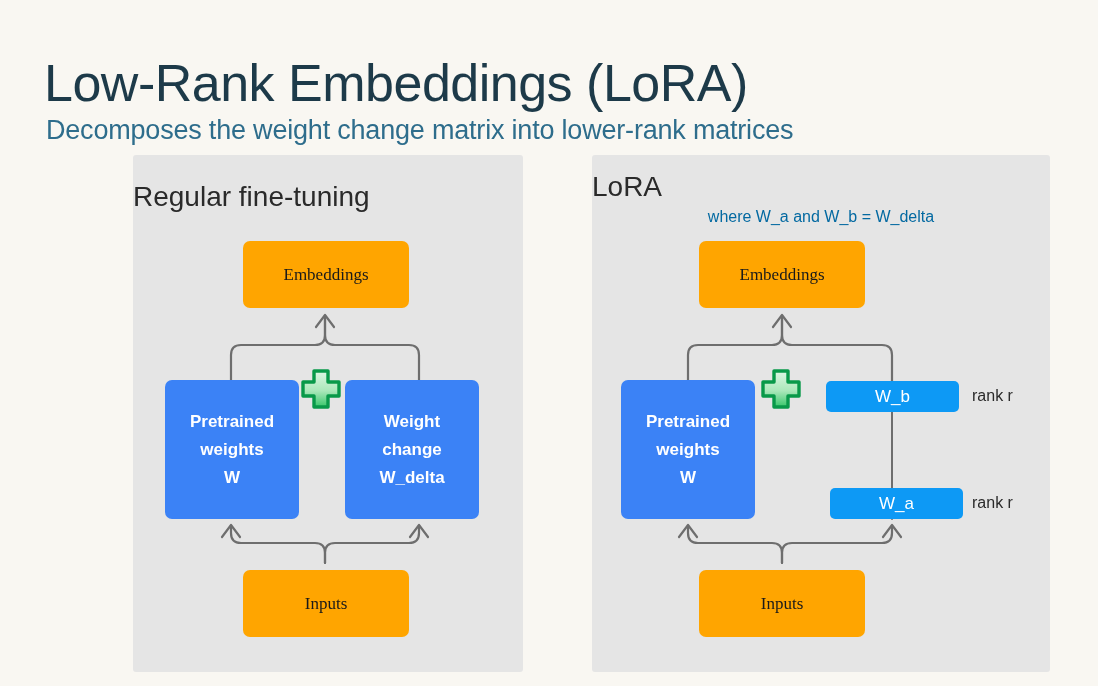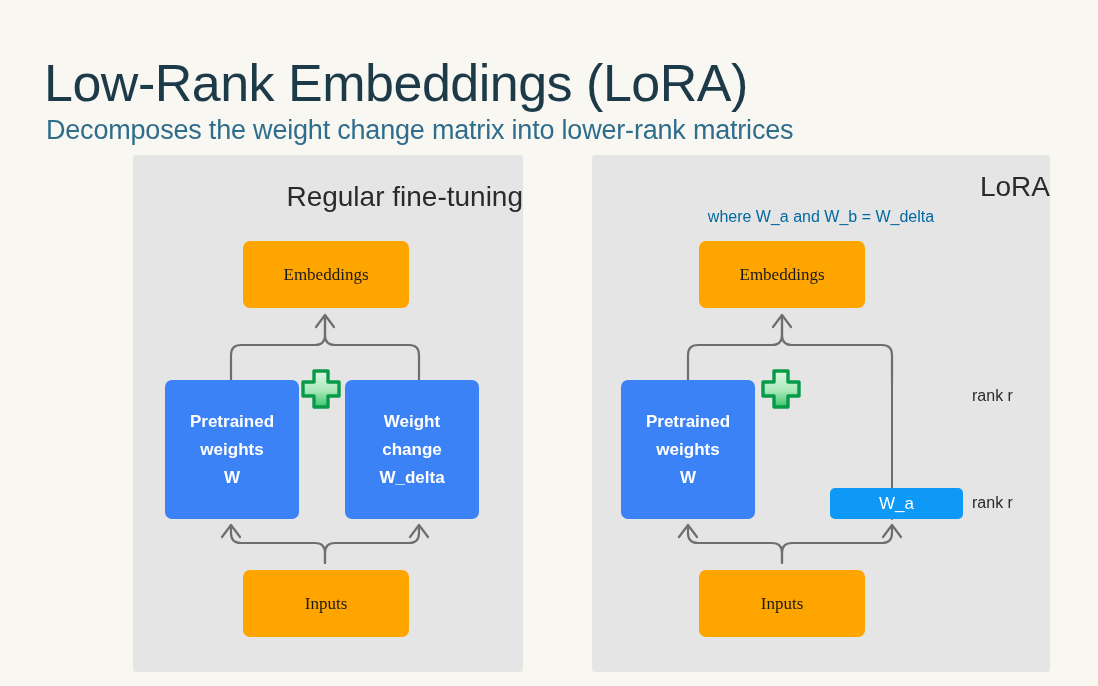--- a/index.html
+++ b/index.html
@@ -49,21 +49,21 @@
     position: absolute;
     background: #e5e5e5;
     border-radius: 3px;
   }
   #panel-left  { left: 133px; top: 155px; width: 390px; height: 517px; }
   #panel-right { left: 592px; top: 155px; width: 458px; height: 517px; }
 
   .panel-title {
     position: absolute;
     width: 100%;
-    text-align: right;
+    text-align: left;
     font-size: 28px;
     line-height: 34px;
     color: #2a2a2a;
     font-weight: 400;
   }
   #panel-left .panel-title  { top: 25px; }
   #panel-right .panel-title { top: 15px; }
 
   .panel-subtitle {
     position: absolute;
@@ -238,20 +238,23 @@
       <defs>
         <linearGradient id="pg2" x1="0" y1="0" x2="0" y2="1">
           <stop offset="0%" stop-color="#ddf6e3"></stop>
           <stop offset="55%" stop-color="#aae8ba"></stop>
           <stop offset="100%" stop-color="#37c66a"></stop>
         </linearGradient>
       </defs>
       <path d="M 15 4 H 29 V 15 H 40 V 29 H 29 V 40 H 15 V 29 H 4 V 15 H 15 Z" fill="url(#pg2)" stroke="#089949" stroke-width="3.4" stroke-linejoin="round"></path>
     </svg>
 
+    <div class="node node-bar" style="left:234px; top:226px; width:133px; height:31px;">
+      <span>W_b</span>
+    </div>
     <div class="rank-label" style="left:380px; top:231px;">rank r</div>
 
     <div class="node node-bar" style="left:238px; top:333px; width:133px; height:31px;">
       <span>W_a</span>
     </div>
     <div class="rank-label" style="left:380px; top:338px;">rank r</div>
 
     <div class="node node-orange" style="left:107px; top:415px; width:166px; height:67px;">
       <span>Inputs</span>
     </div>

